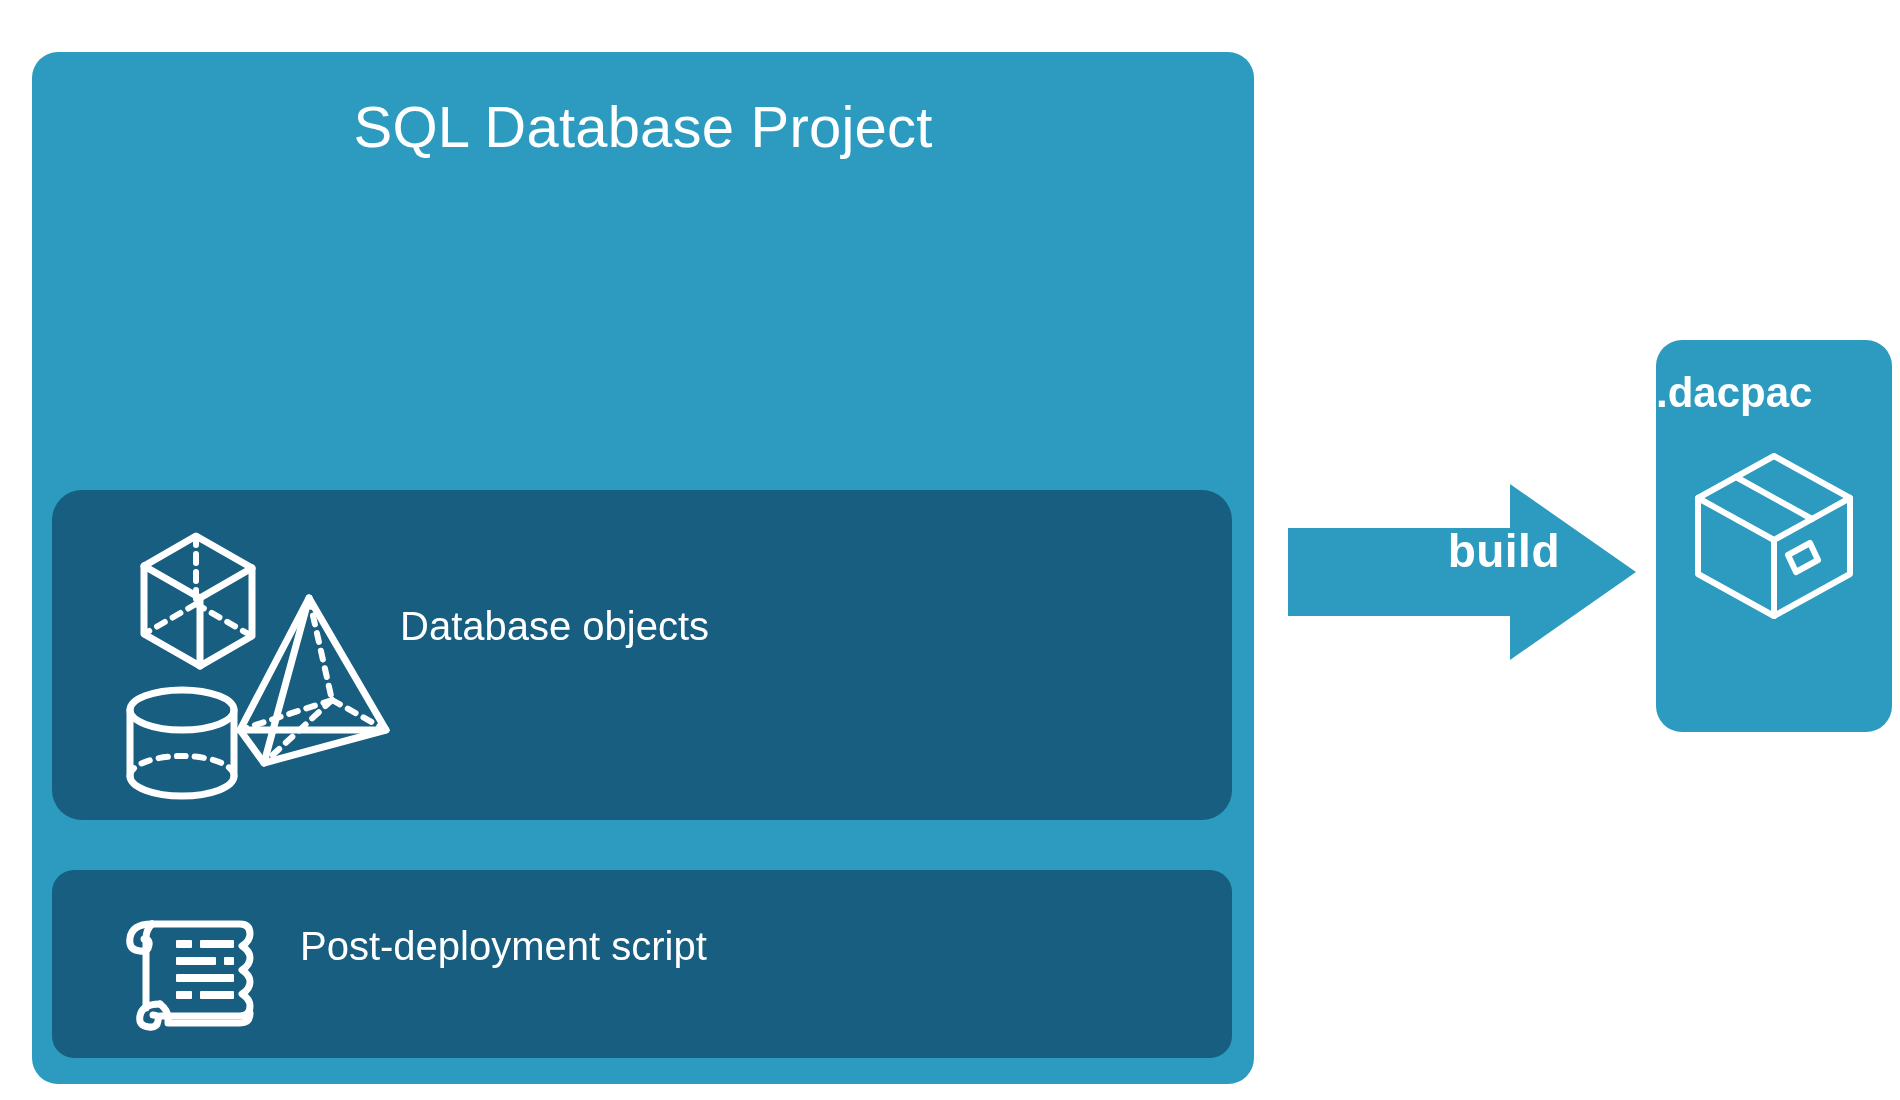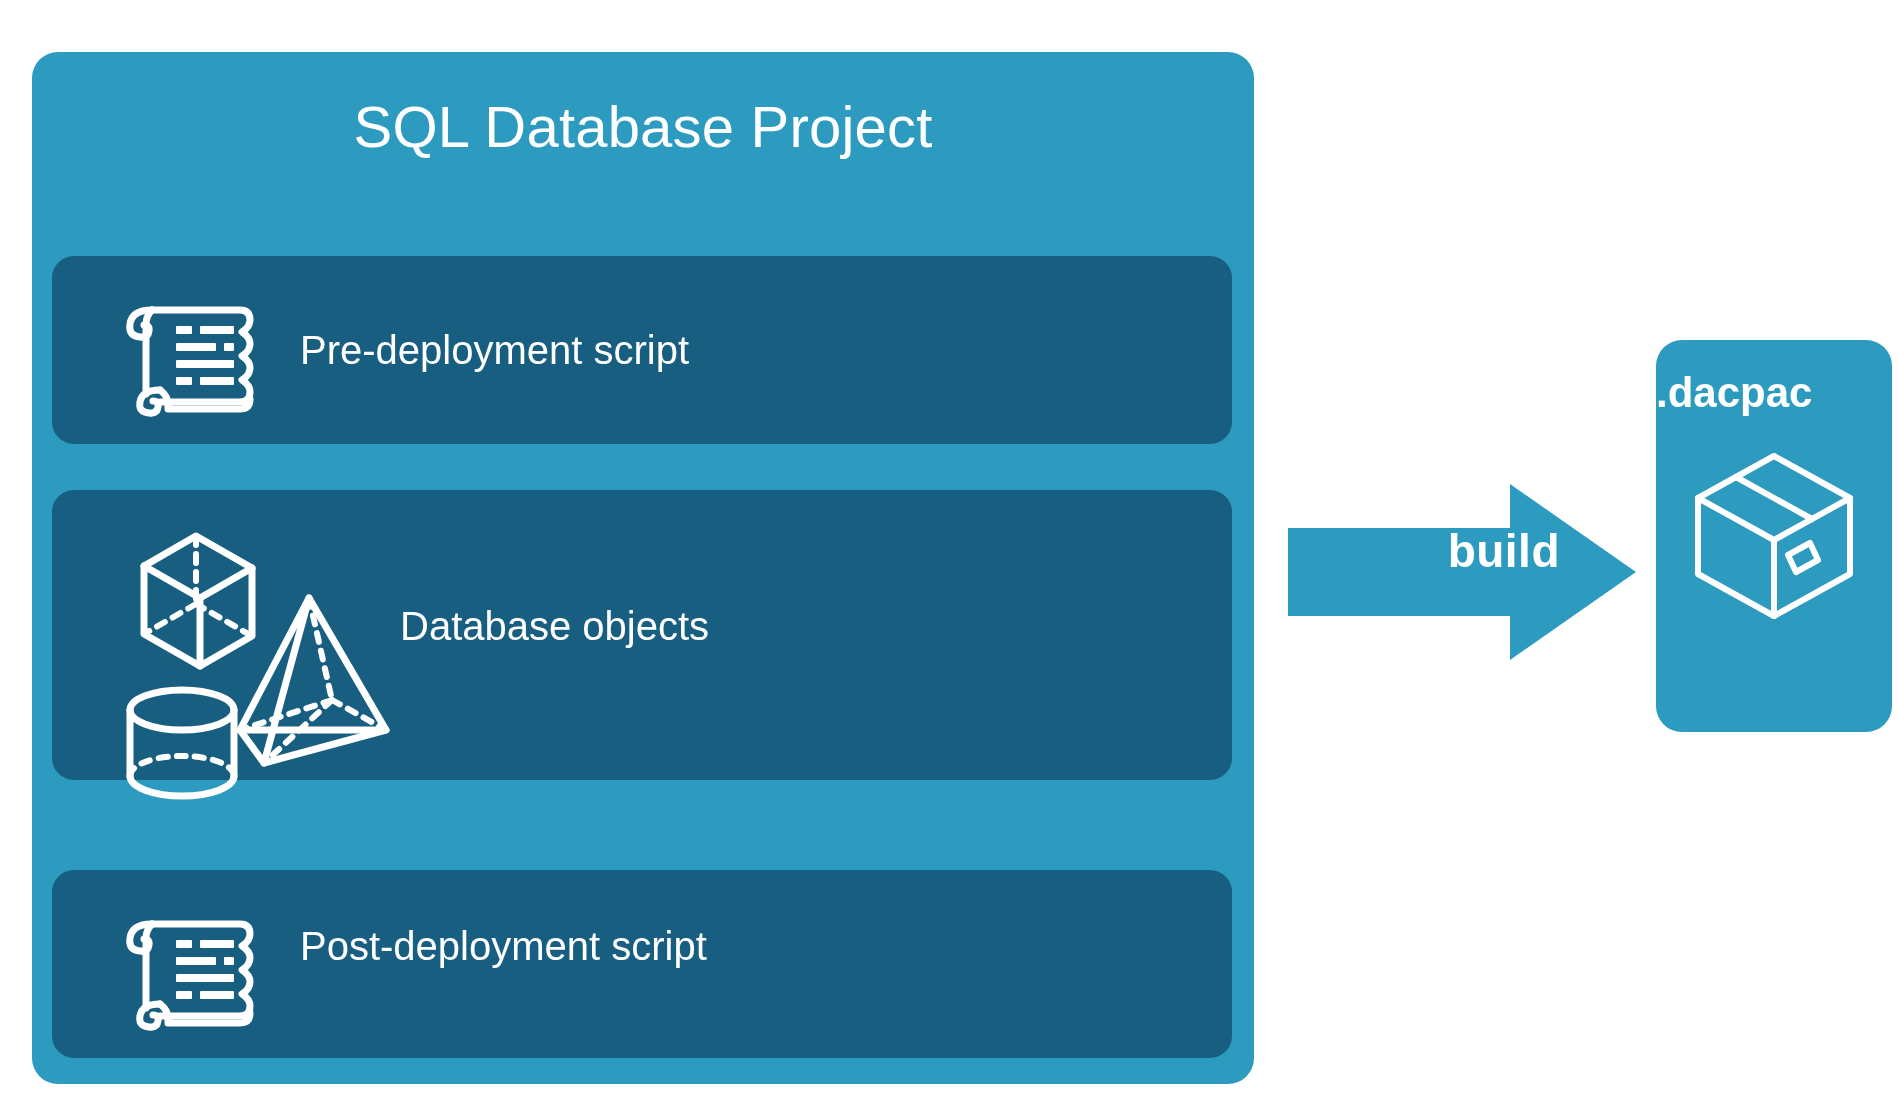--- a/index.html
+++ b/index.html
@@ -45,21 +45,21 @@
   
   .inner-card {
     position: absolute;
     left: 20px;
     width: 1180px;
     background: #175E80;
     border-radius: 22px;
     box-sizing: border-box;
   }
   #card-pre  { top: 204px; height: 188px; }
-  #card-objs { top: 438px; height: 290px; }
+  #card-objs { top: 438px; height: 330px; border-radius: 30px; }
   #card-post { top: 818px; height: 188px; }
 
   .card-label {
     position: absolute;
     color: #ffffff;
     font-size: 40px;
     font-weight: 400;
     line-height: 1.22;
     white-space: pre;
   }
@@ -130,115 +130,88 @@
 
   svg { display: block; overflow: visible; }
 </style>
 </head>
 <body>
 
 <div id="project-container">
 
   <div id="project-title">SQL Database Project</div>
 
-  <div class="inner-card" id="card-pre">
-    <div class="card-icon" id="icon-pre-wrap">
+
+  <div class="inner-card" id="card-objs">
+    <div class="card-icon" id="icon-objs-wrap">
+      <svg width="290" height="278" viewBox="0 0 290 278">
+        <g fill="none" stroke="#FFFFFF" stroke-width="7" stroke-linecap="round" stroke-linejoin="round">
+
+          <path d="M40 48 L92 18 L148 50 L148 118 L96 148 L40 116 Z"></path>
+
+          <path d="M40 48 L96 80 L148 50"></path>
+
+          <path d="M96 80 L96 148"></path>
+
+          <g stroke-dasharray="9 9" stroke-width="6">
+            <path d="M92 18 L92 86"></path>
+            <path d="M92 86 L40 116"></path>
+            <path d="M92 86 L148 118"></path>
+          </g>
+        </g>
+
+        <g fill="none" stroke="#FFFFFF" stroke-width="7" stroke-linecap="round" stroke-linejoin="round">
+
+          <path d="M205 80 L282 212 L136 212 Z"></path>
+          <path d="M205 80 L160 245 L282 212"></path>
+          <path d="M160 245 L136 212"></path>
+
+          <g stroke-dasharray="9 9" stroke-width="6">
+            <path d="M205 80 L228 182"></path>
+            <path d="M228 182 L136 212"></path>
+            <path d="M228 182 L282 212"></path>
+            <path d="M228 182 L160 245"></path>
+          </g>
+        </g>
+
+        <g fill="none" stroke="#FFFFFF" stroke-width="7" stroke-linecap="round" stroke-linejoin="round">
+
+          <ellipse cx="78" cy="192" rx="52" ry="20"></ellipse>
+          <path d="M26 192 L26 258"></path>
+          <path d="M130 192 L130 258"></path>
+          <path d="M26 258 a52 20 0 0 0 104 0"></path>
+
+          <path d="M26 258 a52 20 0 0 1 104 0" stroke-dasharray="9 9" stroke-width="6"></path>
+        </g>
+      </svg>
+    </div>
+    <div class="card-label"><span>Database objects</span><br></div>
+  </div>
+
+  <div class="inner-card" id="card-post">
+    <div class="card-icon" id="icon-post-wrap">
       <svg width="152" height="120" viewBox="0 0 152 120">
         <g fill="none" stroke="#FFFFFF" stroke-width="7" stroke-linecap="round" stroke-linejoin="round">
-
           <path d="M38 14 H126 q10 0 10 10 q0 7 -8 12 q8 5 8 12 q0 7 -8 12 q8 5 8 12 q0 7 -8 12 q8 5 8 12 q0 10 -10 10 H46"></path>
-
           <path d="M38 14 q-20 0 -22 14 q-2 12 10 13 q8 1 9 -6 q1 -6 -5 -6"></path>
           <path d="M38 14 q-6 6 -6 14 v70"></path>
-
           <path d="M46 94 q-18 0 -20 12 q-2 10 9 11 q8 1 9 -6 q1 -6 -5 -6"></path>
           <path d="M46 94 q8 6 8 14 v5 h72 q10 0 10 -10"></path>
         </g>
-
         <g fill="#FFFFFF">
           <rect x="62" y="30" width="16" height="8" rx="1"></rect>
           <rect x="86" y="30" width="34" height="8" rx="1"></rect>
           <rect x="62" y="47" width="40" height="8" rx="1"></rect>
           <rect x="110" y="47" width="10" height="8" rx="1"></rect>
           <rect x="62" y="64" width="58" height="8" rx="1"></rect>
           <rect x="62" y="81" width="16" height="8" rx="1"></rect>
           <rect x="86" y="81" width="34" height="8" rx="1"></rect>
         </g>
       </svg>
     </div>
-    <div class="card-label">Pre-deployment script</div>
-  </div>
-
-  <div class="inner-card" id="card-objs">
-    <div class="card-icon" id="icon-objs-wrap">
-      <svg width="290" height="278" viewBox="0 0 290 278">
-        <g fill="none" stroke="#FFFFFF" stroke-width="7" stroke-linecap="round" stroke-linejoin="round">
-
-          <path d="M40 48 L92 18 L148 50 L148 118 L96 148 L40 116 Z"></path>
-
-          <path d="M40 48 L96 80 L148 50"></path>
-
-          <path d="M96 80 L96 148"></path>
-
-          <g stroke-dasharray="9 9" stroke-width="6">
-            <path d="M92 18 L92 86"></path>
-            <path d="M92 86 L40 116"></path>
-            <path d="M92 86 L148 118"></path>
-          </g>
-        </g>
-
-        <g fill="none" stroke="#FFFFFF" stroke-width="7" stroke-linecap="round" stroke-linejoin="round">
-
-          <path d="M205 80 L282 212 L136 212 Z"></path>
-          <path d="M205 80 L160 245 L282 212"></path>
-          <path d="M160 245 L136 212"></path>
-
-          <g stroke-dasharray="9 9" stroke-width="6">
-            <path d="M205 80 L228 182"></path>
-            <path d="M228 182 L136 212"></path>
-            <path d="M228 182 L282 212"></path>
-            <path d="M228 182 L160 245"></path>
-          </g>
-        </g>
-
-        <g fill="none" stroke="#FFFFFF" stroke-width="7" stroke-linecap="round" stroke-linejoin="round">
-
-          <ellipse cx="78" cy="192" rx="52" ry="20"></ellipse>
-          <path d="M26 192 L26 258"></path>
-          <path d="M130 192 L130 258"></path>
-          <path d="M26 258 a52 20 0 0 0 104 0"></path>
-
-          <path d="M26 258 a52 20 0 0 1 104 0" stroke-dasharray="9 9" stroke-width="6"></path>
-        </g>
-      </svg>
-    </div>
-    <div class="card-label"><span>Database objects</span><br></div>
-  </div>
-
-  <div class="inner-card" id="card-post">
-    <div class="card-icon" id="icon-post-wrap">
-      <svg width="152" height="120" viewBox="0 0 152 120">
-        <g fill="none" stroke="#FFFFFF" stroke-width="7" stroke-linecap="round" stroke-linejoin="round">
-          <path d="M38 14 H126 q10 0 10 10 q0 7 -8 12 q8 5 8 12 q0 7 -8 12 q8 5 8 12 q0 7 -8 12 q8 5 8 12 q0 10 -10 10 H46"></path>
-          <path d="M38 14 q-20 0 -22 14 q-2 12 10 13 q8 1 9 -6 q1 -6 -5 -6"></path>
-          <path d="M38 14 q-6 6 -6 14 v70"></path>
-          <path d="M46 94 q-18 0 -20 12 q-2 10 9 11 q8 1 9 -6 q1 -6 -5 -6"></path>
-          <path d="M46 94 q8 6 8 14 v5 h72 q10 0 10 -10"></path>
-        </g>
-        <g fill="#FFFFFF">
-          <rect x="62" y="30" width="16" height="8" rx="1"></rect>
-          <rect x="86" y="30" width="34" height="8" rx="1"></rect>
-          <rect x="62" y="47" width="40" height="8" rx="1"></rect>
-          <rect x="110" y="47" width="10" height="8" rx="1"></rect>
-          <rect x="62" y="64" width="58" height="8" rx="1"></rect>
-          <rect x="62" y="81" width="16" height="8" rx="1"></rect>
-          <rect x="86" y="81" width="34" height="8" rx="1"></rect>
-        </g>
-      </svg>
-    </div>
     <div class="card-label">Post-deployment script</div>
   </div>
 
 </div>
 
 <div id="build-arrow">
   <svg width="348" height="176" viewBox="0 0 348 176">
     <path d="M0 44 H222 V0 L348 88 L222 176 V132 H0 Z" fill="#2C9BBF"></path>
   </svg>
 </div>

